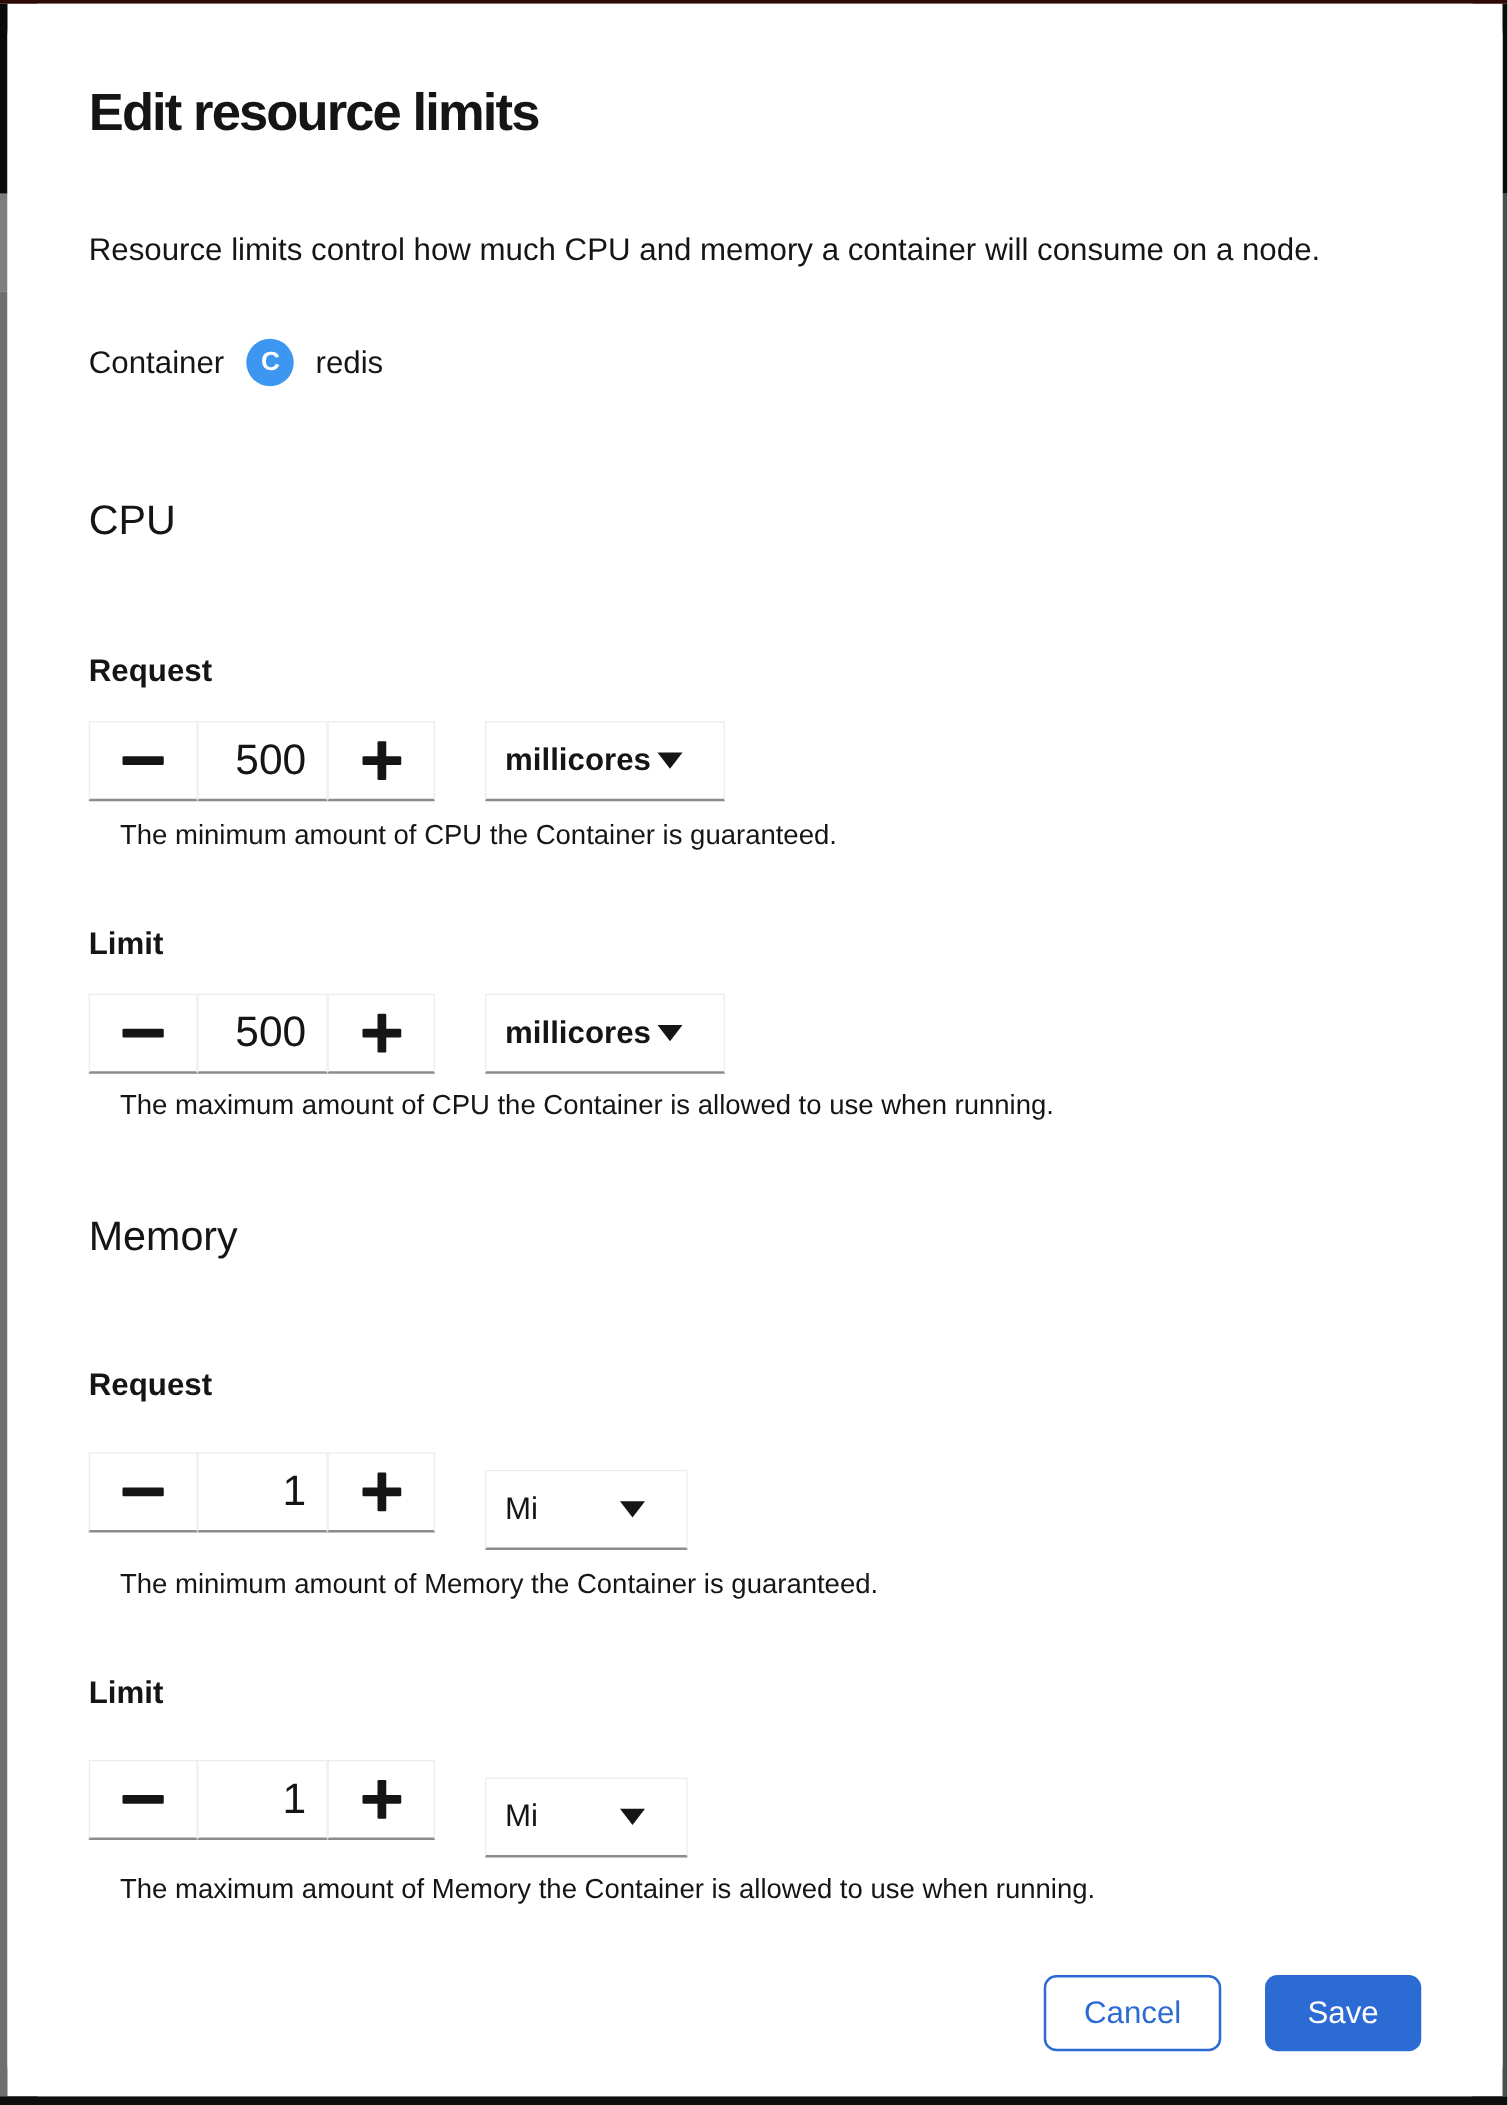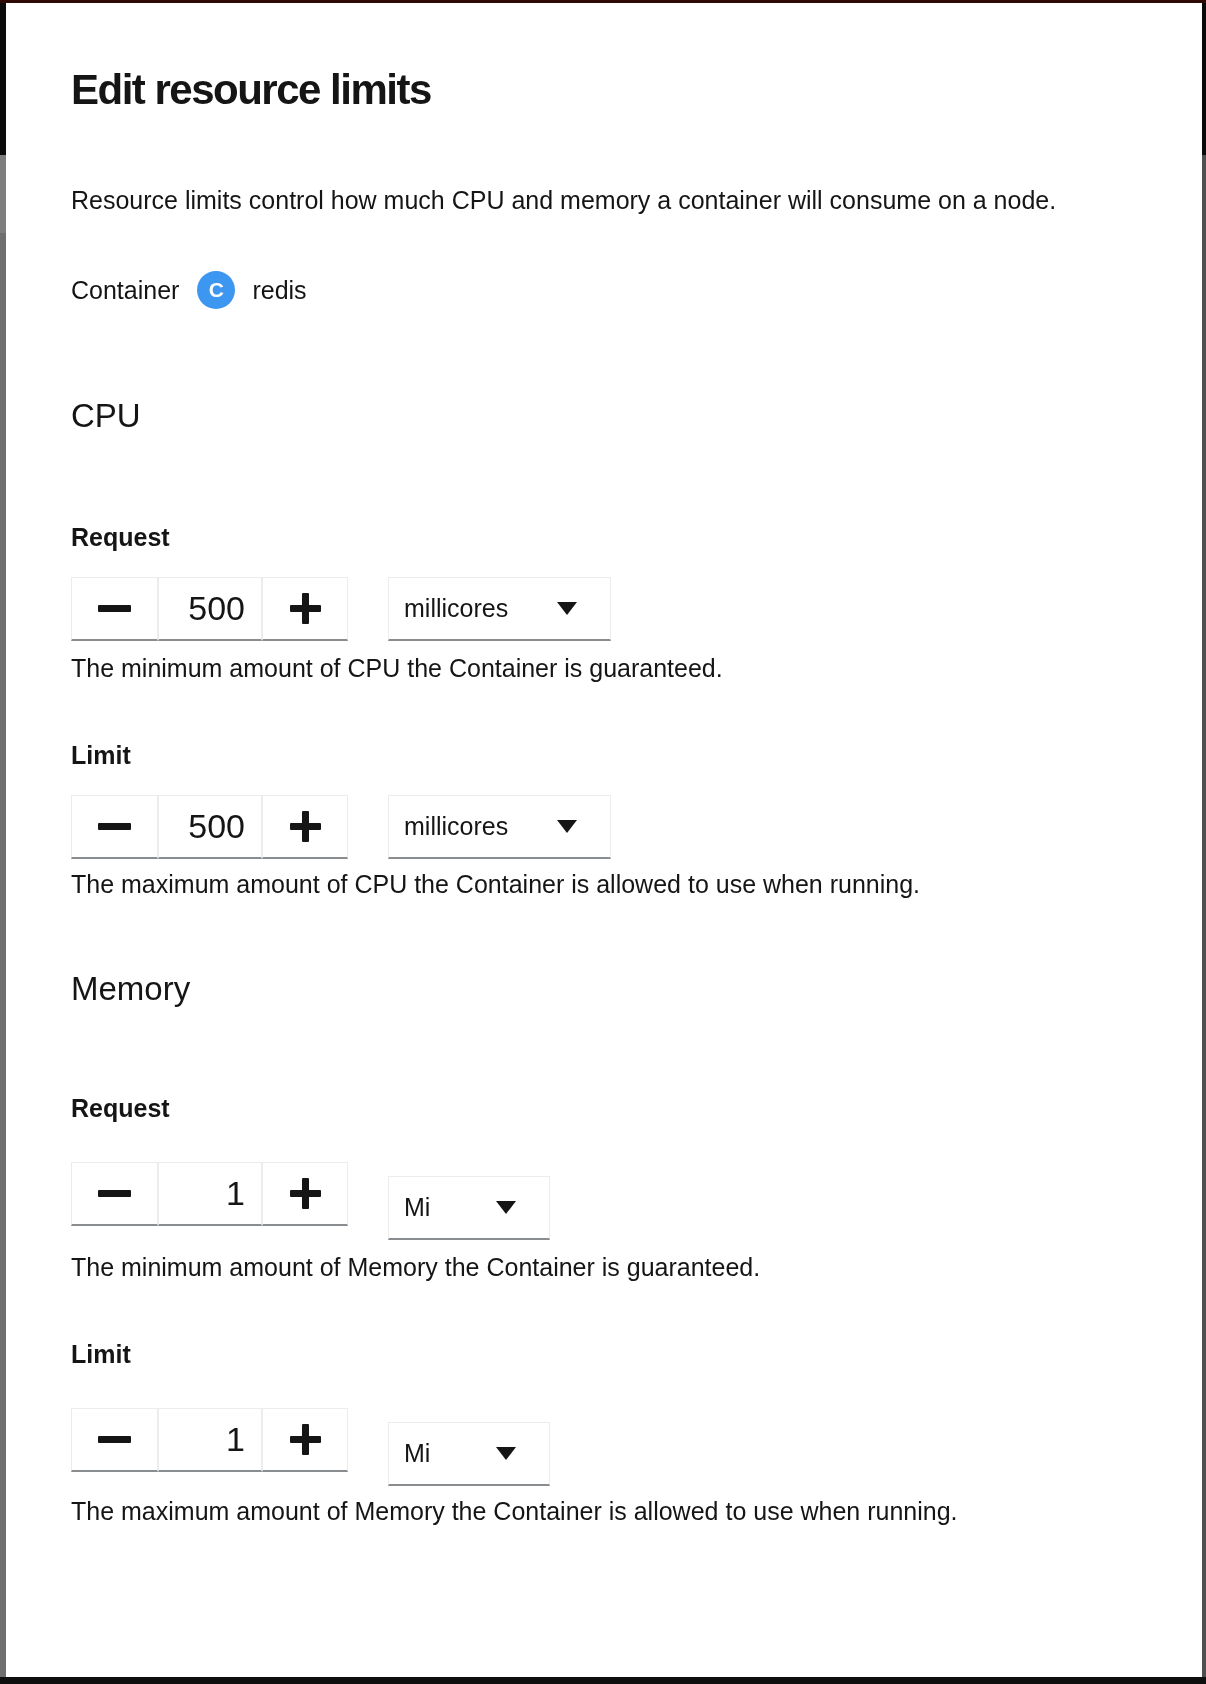--- a/index.html
+++ b/index.html
@@ -53,26 +53,26 @@
   .icon-plus { position:relative; display:block; width:31px; height:31px; }
   .icon-plus::before { content:''; position:absolute; left:0; top:12px; width:31px; height:7px;
                        background:#151515; border-radius:1px; }
   .icon-plus::after  { content:''; position:absolute; left:12px; top:0; width:7px; height:31px;
                        background:#151515; border-radius:1px; }
 
   .unit-select { height:64px; margin-left:40px; display:flex; align-items:center;
                  background:#fff; border:1px solid #ececec; border-bottom:2px solid #8a8d90;
                  font-family:"Liberation Sans", sans-serif; font-size:25px; color:#151515;
                  padding:0 33px 0 15px; cursor:pointer; }
-  .unit-select.wide   { width:223px; }
+  .unit-select.wide   { width:192px;font-weight:bold; }
   .unit-select.narrow { width:162px;margin-top:28px; }
   .caret-down { margin-left:auto; width:0; height:0; border-left:10.5px solid transparent;
                 border-right:10.5px solid transparent; border-top:13px solid #151515; }
 
-  .helper { margin-top:12px; font-size:25px; line-height:30px; color:#151515; }
+  .helper { margin-top:12px; font-size:22px; line-height:30px; color:#151515;margin-left:25px; }
   .help-tight { margin-top:10px; }
 
   .footer { margin-top:54px; display:flex; justify-content:flex-end; gap:35px; }
   .btn { height:61px; border-radius:10px; font-family:"Liberation Sans", sans-serif;
          font-size:25px; display:flex; align-items:center; justify-content:center;
          cursor:pointer; }
   .btn-cancel { padding:0 30px; background:#ffffff; color:#2b6bd3; border:2px solid #2b6bd3; }
   .btn-save   { padding:0 34px; background:#2b6bd3; color:#ffffff; border:none; }
 </style>
 </head>
@@ -161,15 +161,19 @@
       <button class="seg step-btn plus">
         <span class="icon-plus"></span>
       </button>
       <div class="unit-select narrow">
         <span>Mi</span>
         <span class="caret-down"></span>
       </div>
     </div>
     <p class="helper help-tight">The maximum amount of Memory the Container is allowed to use when running.</p>
 
+    <div class="footer">
+      <button class="btn btn-cancel">Cancel</button>
+      <button class="btn btn-save">Save</button>
+    </div>
 
   </div>
 </div>
 
 </body></html>

